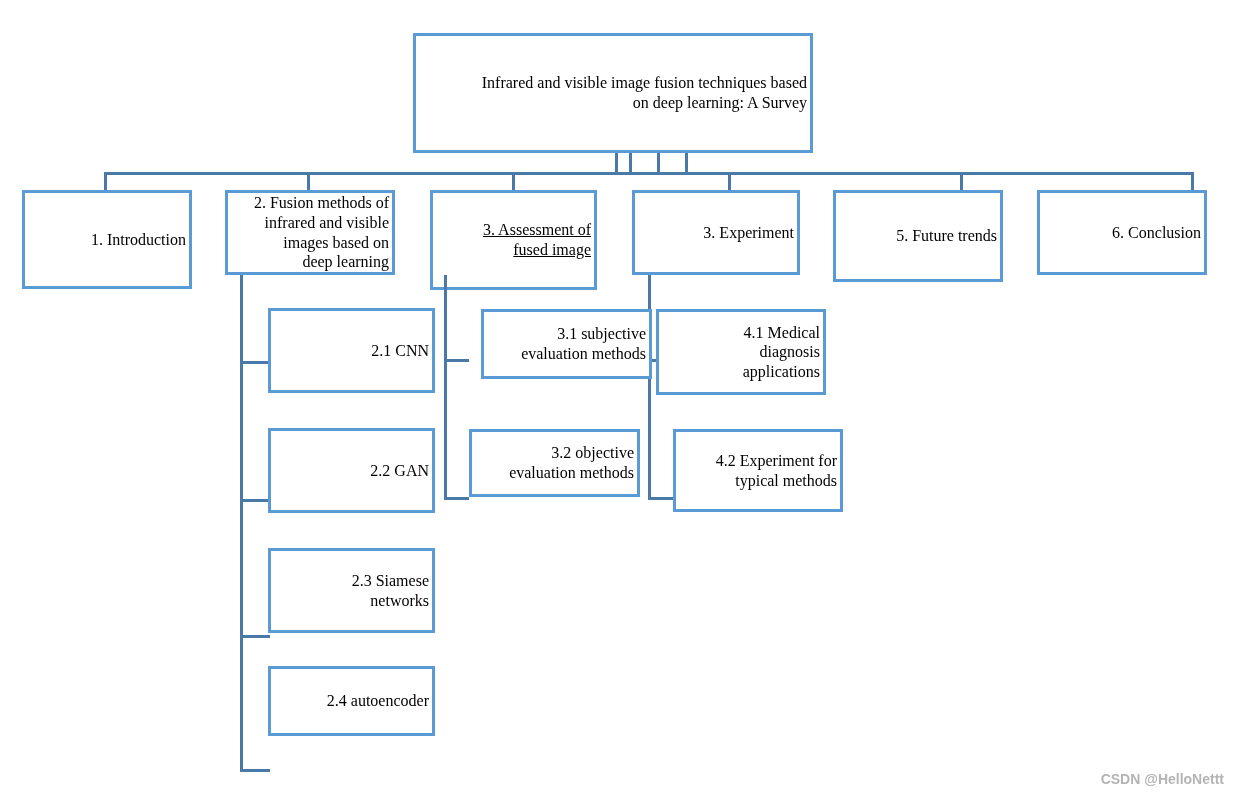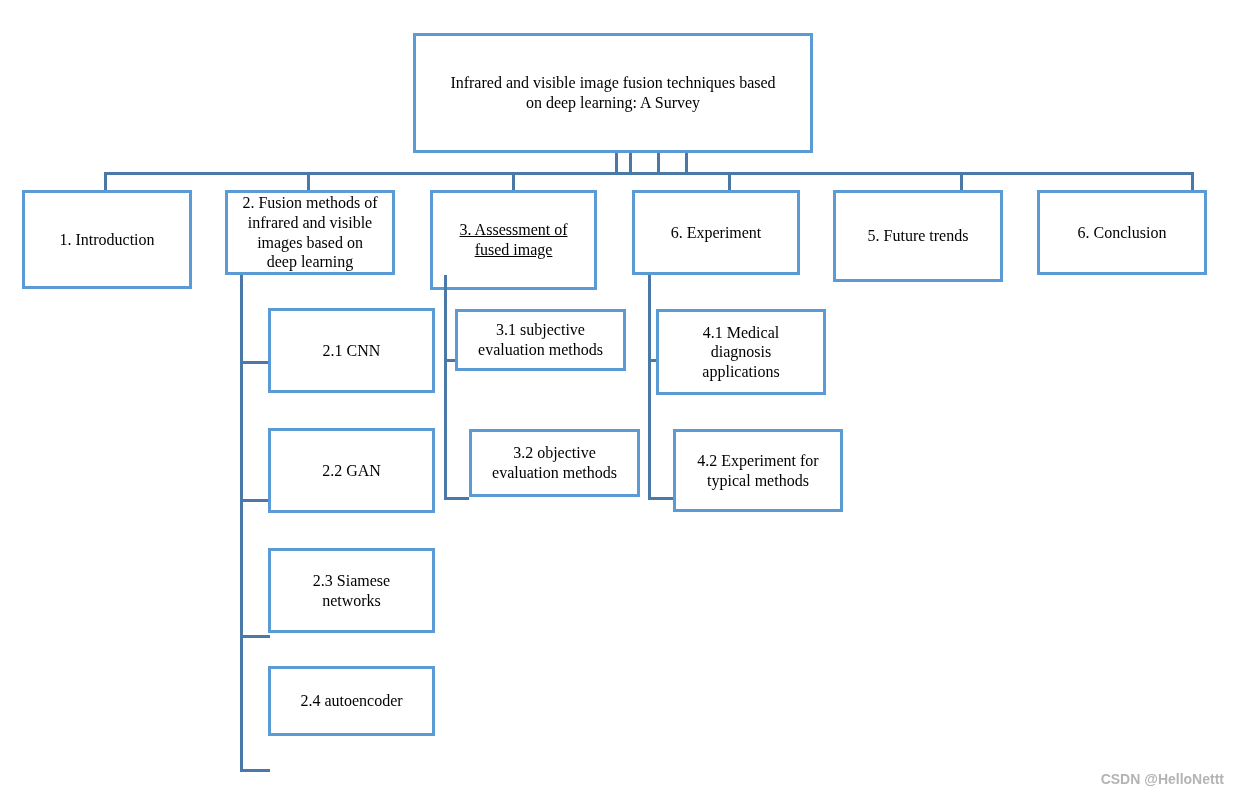--- a/index.html
+++ b/index.html
@@ -12,21 +12,21 @@
     font-family: "Liberation Serif", serif;
   }
   .node {
     position: absolute;
     box-sizing: border-box;
     border: 3px solid var(--box-border, #5b9bd5);
     background: #ffffff;
     display: flex;
     align-items: center;
     justify-content: center;
-    text-align: center;
+    text-align: right;
     color: var(--text, #000000);
     font-size: 16px;
     line-height: 1.22;
     padding: 2px 3px;
   }
   .node .label {
     white-space: pre-line;
     display: block;
     width: 100%;
   }
@@ -76,21 +76,21 @@
     <span class="label">2. Fusion methods of
 infrared and visible
 images based on
 deep learning</span>
   </div>
   <div class="node" style="left:430px; top:190px; width:167px; height:100px;text-decoration:underline;">
     <span class="label">3. Assessment of
 fused image</span>
   </div>
   <div class="node" style="left:632px; top:190px; width:168px; height:85px;">
-    <span class="label">6. Experiment</span>
+    <span class="label">3. Experiment</span>
   </div>
   <div class="node" style="left:833px; top:190px; width:170px; height:92px;">
     <span class="label">5. Future trends</span>
   </div>
   <div class="node" style="left:1037px; top:190px; width:170px; height:85px;">
     <span class="label">6. Conclusion</span>
   </div>
 
   <div class="line" style="left:240px; top:275px; width:3px; height:497px;"></div>
   <div class="line" style="left:240px; top:361px; width:28px; height:3px;"></div>
@@ -113,21 +113,21 @@
     <span class="label">2.2 GAN</span>
   </div>
   <div class="node" style="left:268px; top:548px; width:167px; height:85px;">
     <span class="label">2.3 Siamese
 networks</span>
   </div>
   <div class="node" style="left:268px; top:666px; width:167px; height:70px;">
     <span class="label">2.4 autoencoder</span>
   </div>
 
-  <div class="node" style="left:455px; top:309px; width:171px; height:62px;">
+  <div class="node" style="left:481px; top:309px; width:171px; height:70px;">
     <span class="label">3.1 subjective
 evaluation methods</span>
   </div>
   <div class="node" style="left:469px; top:429px; width:171px; height:68px;">
     <span class="label">3.2 objective
 evaluation methods</span>
   </div>
 
   <div class="node" style="left:656px; top:309px; width:170px; height:86px;">
     <span class="label">4.1 Medical

